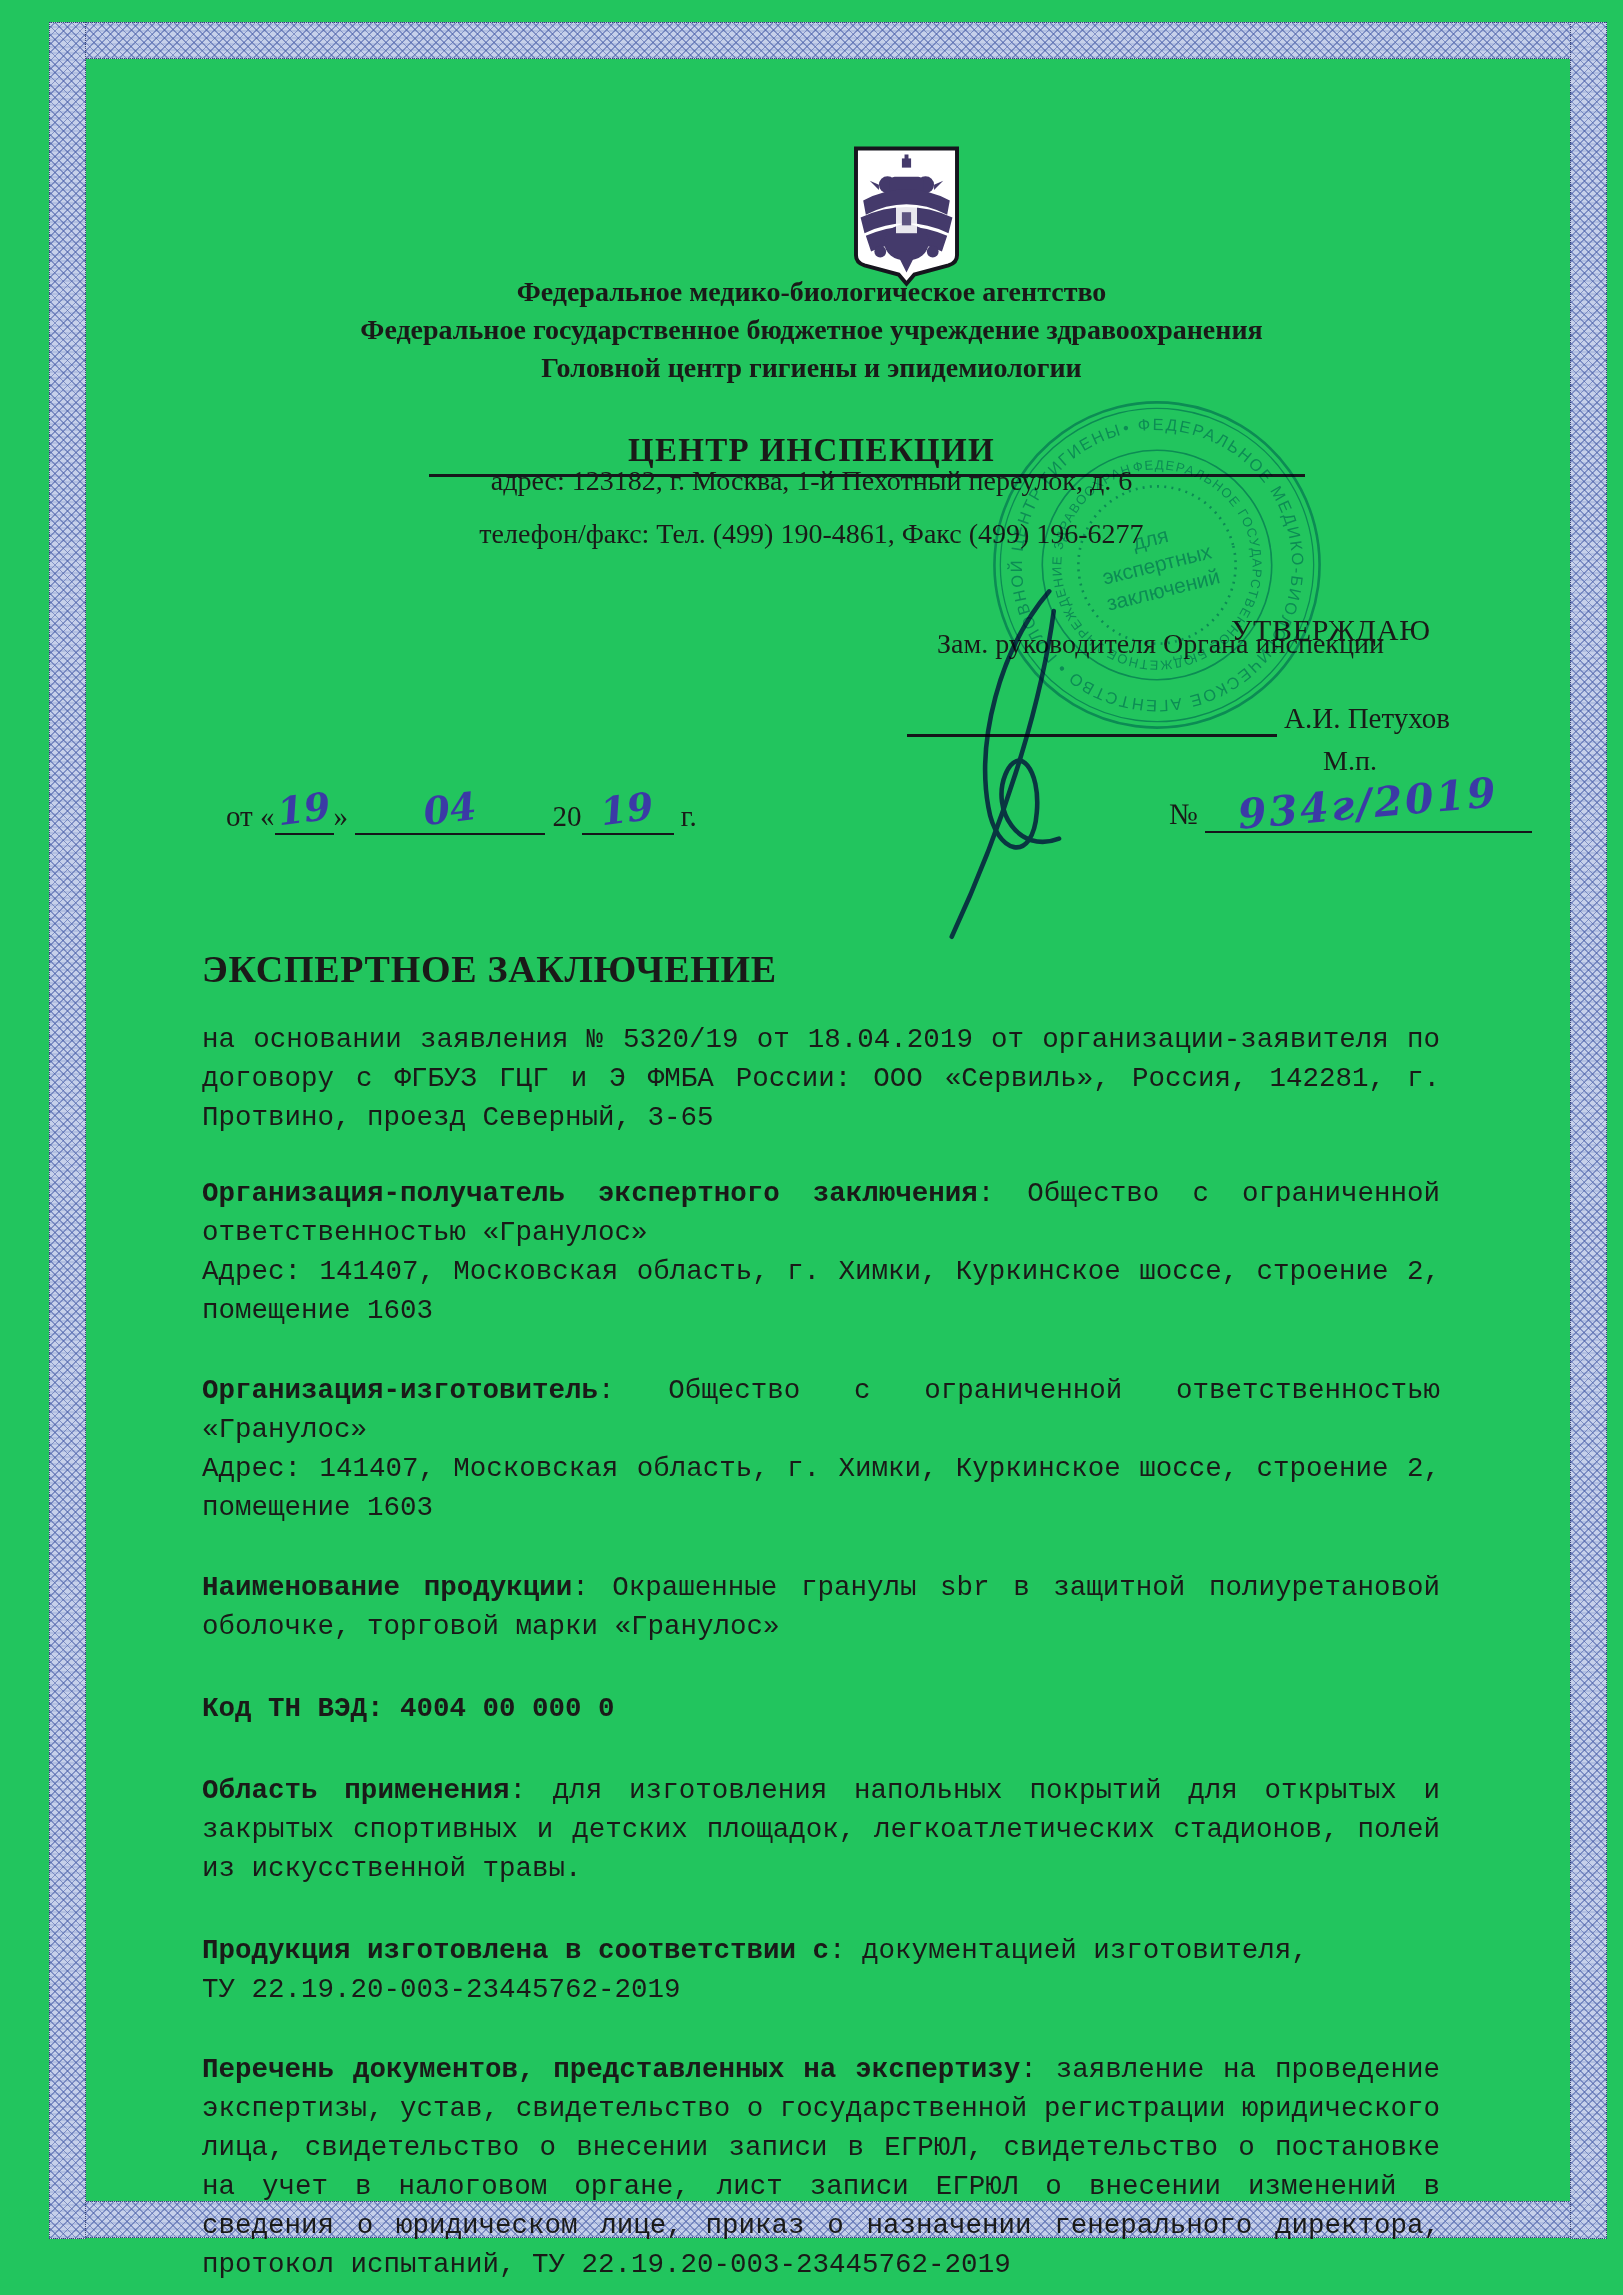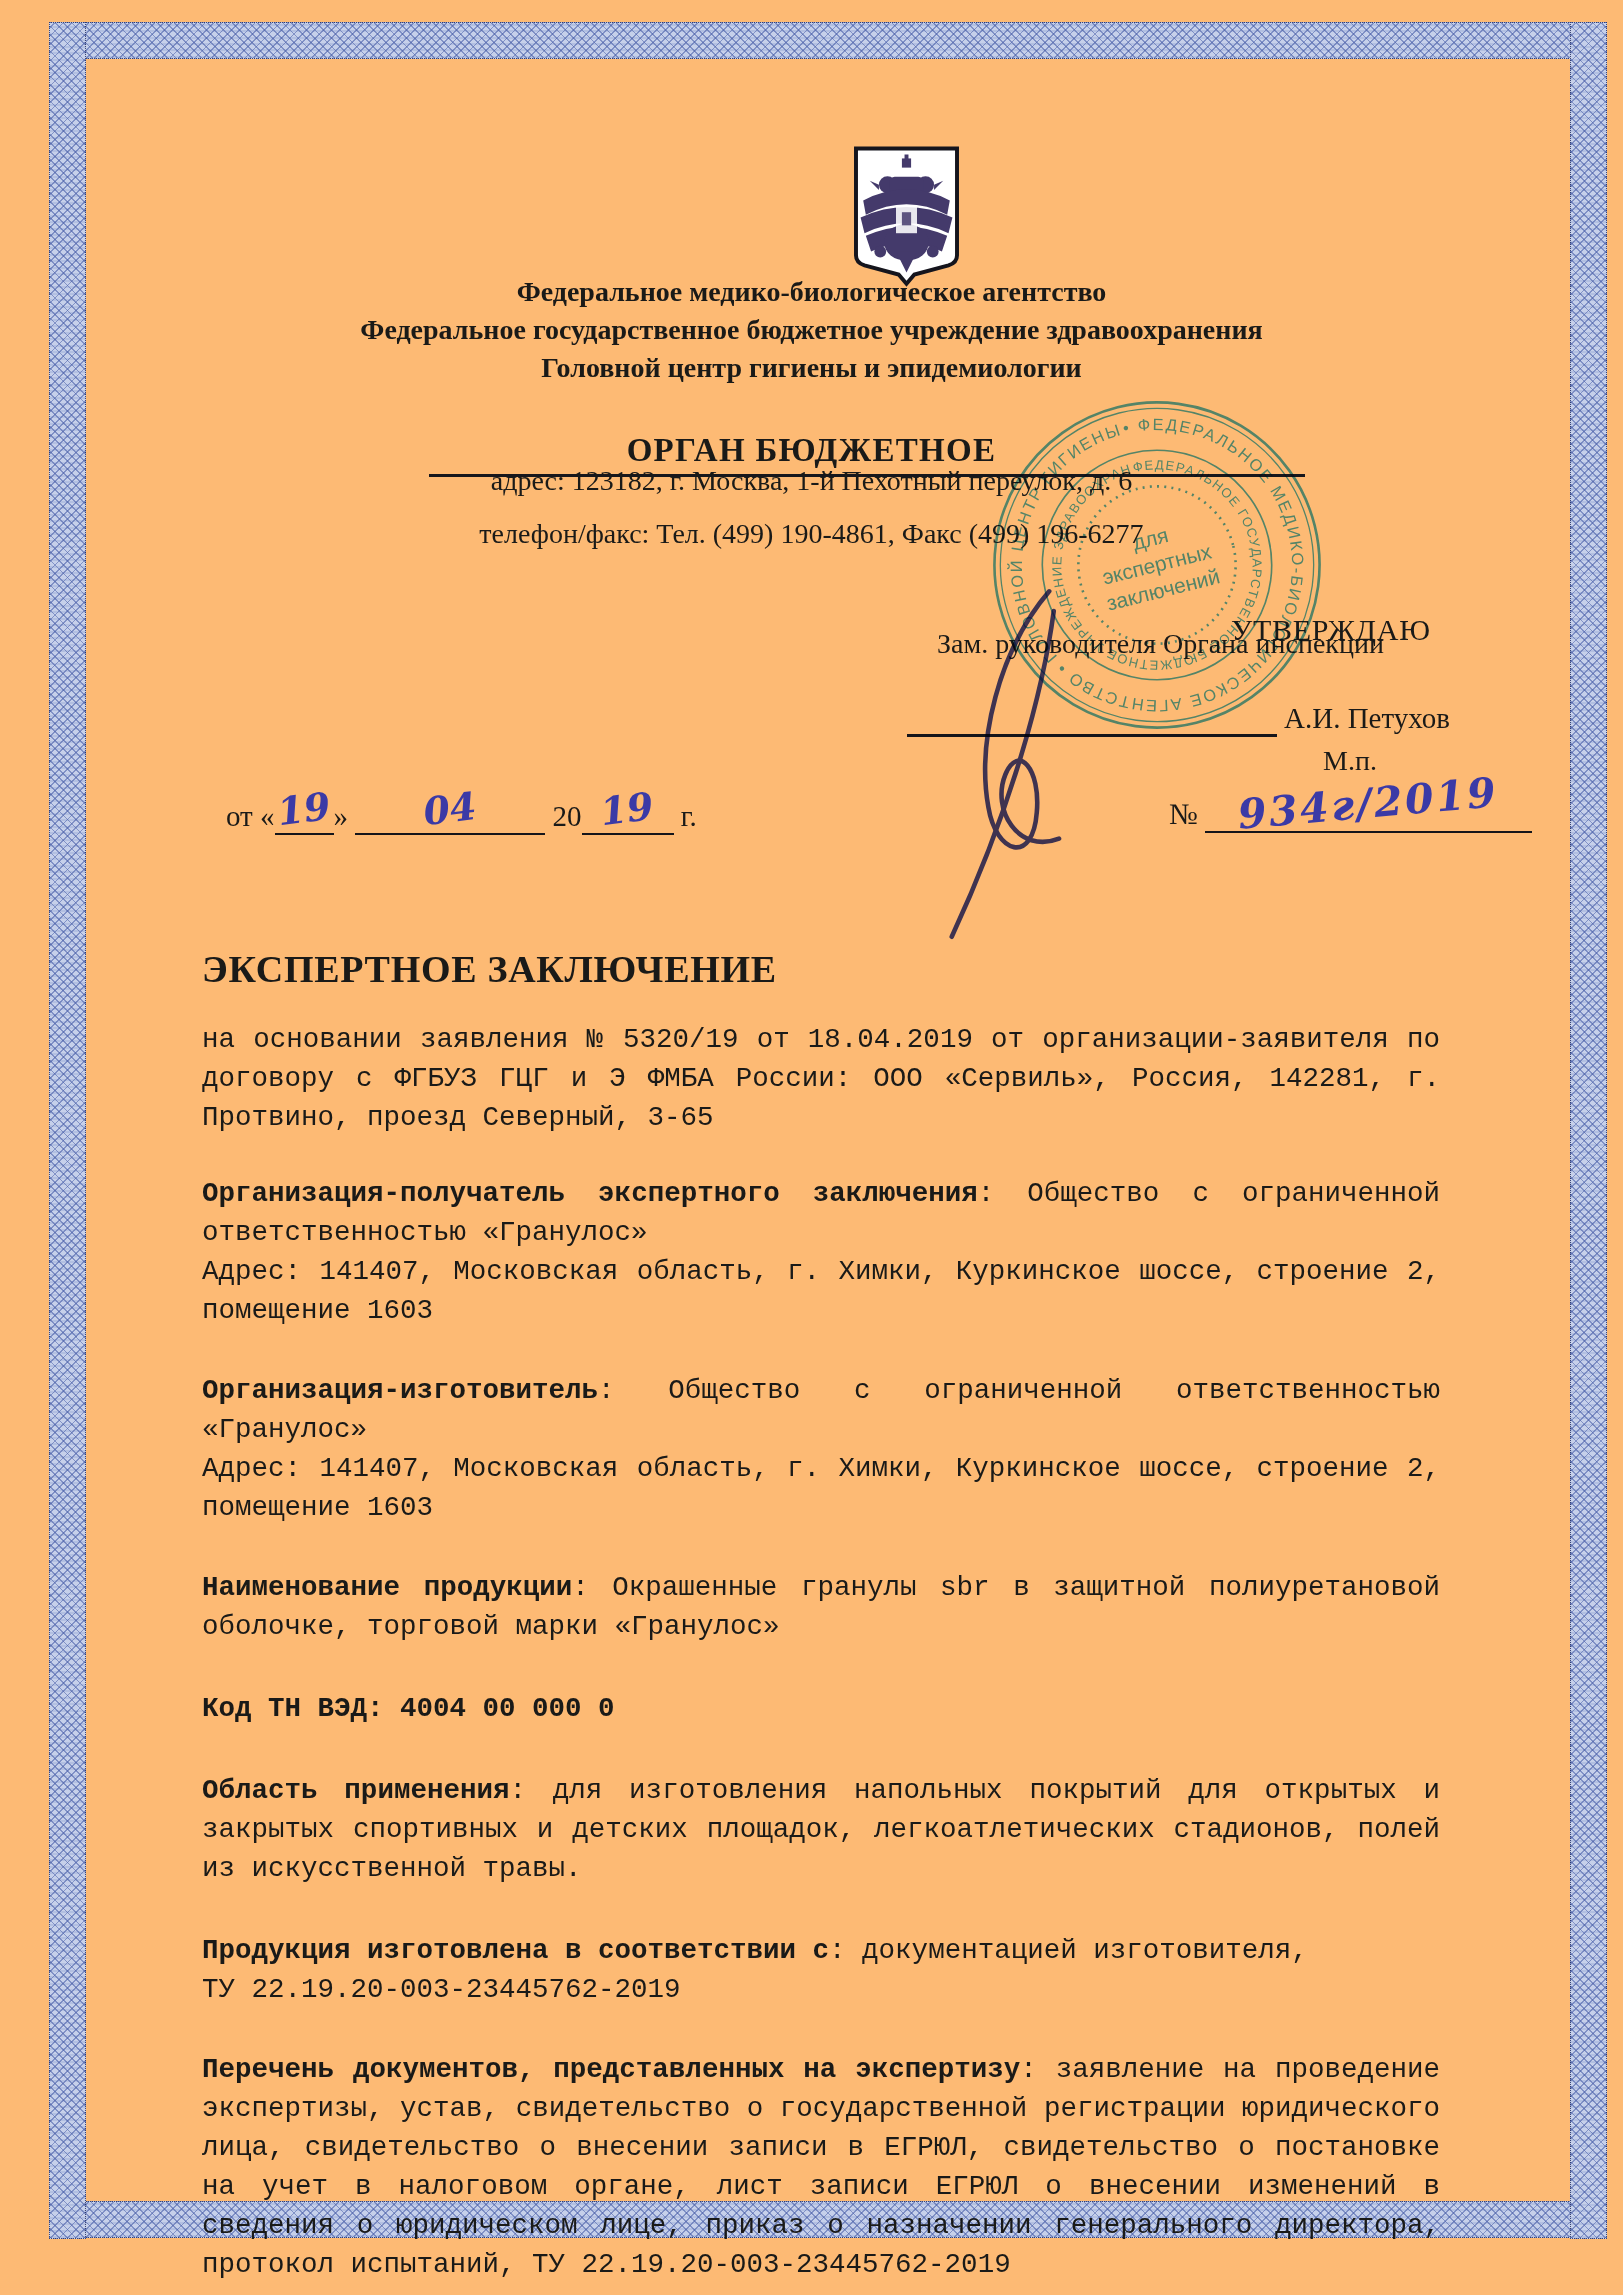--- a/index.html
+++ b/index.html
@@ -1,19 +1,19 @@
 <!DOCTYPE html>
 <html style="font-size:10.5px"><head>
 <meta charset="utf-8">
 <style>
   html,body{margin:0;padding:0;background:#e8e8e8;}
   .page{
     position:relative;
     width:1623px;height:2295px;
-    background:#fdba74;
+    background:#22c55e;
     overflow:hidden;
     font-family:"Liberation Serif",serif;
     color:#1a1a18;
   }
   
   .frame{
     position:absolute;
     background-color:#c6d0ea;
     background-image:
       repeating-linear-gradient(45deg, rgba(73,94,168,.55) 0 1.3px, transparent 1.3px 5.9px),
@@ -98,21 +98,21 @@
       <path d="M86 196 L70 164 H102 Z"></path>
     </g>
     <rect x="70" y="96" width="32" height="40" fill="#ffffff" opacity="0.88"></rect>
     <rect x="79" y="104" width="14" height="20" fill="#443a6b" opacity="0.85"></rect>
   </svg>
 
   <div class="hdr-line" style="top:275px">Федеральное медико-биологическое агентство</div>
   <div class="hdr-line" style="top:313px">Федеральное государственное бюджетное учреждение здравоохранения</div>
   <div class="hdr-line" style="top:351px">Головной центр гигиены и эпидемиологии</div>
 
-  <div class="organ-name" style="top:432px">ОРГАН БЮДЖЕТНОЕ</div>
+  <div class="organ-name" style="top:432px">ЦЕНТР ИНСПЕКЦИИ</div>
   <div class="organ-rule"></div>
 
   <div class="hdr-contact" style="top:465px">адрес: 123182, г. Москва, 1-й Пехотный переулок, д. 6</div>
   <div class="hdr-contact" style="top:518px">телефон/факс: Тел. (499) 190-4861, Факс (499) 196-6277</div>
 
 
   <div class="approve-head">УТВЕРЖДАЮ</div>
   <div class="approve-pos">Зам. руководителя Органа инспекции</div>
   <div class="sig-line"></div>
   <div class="signer">А.И. Петухов</div>

